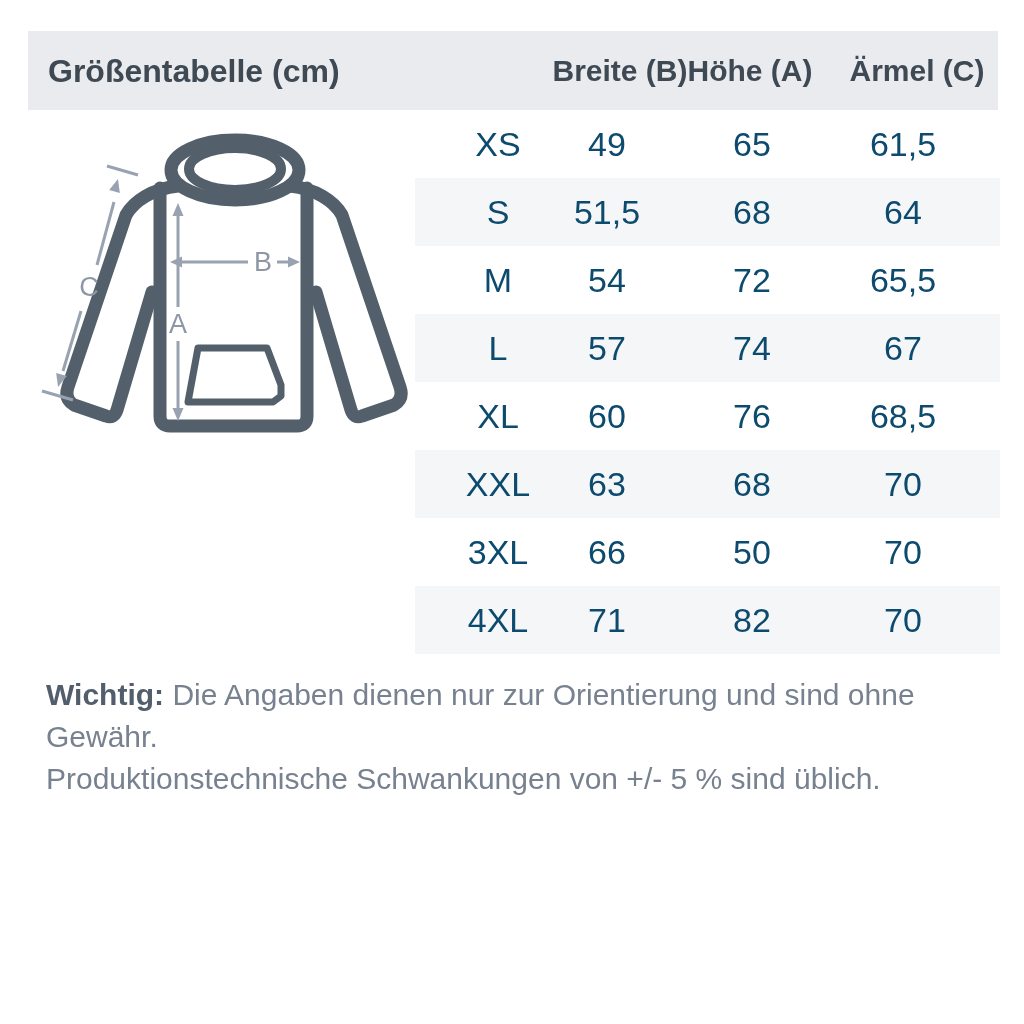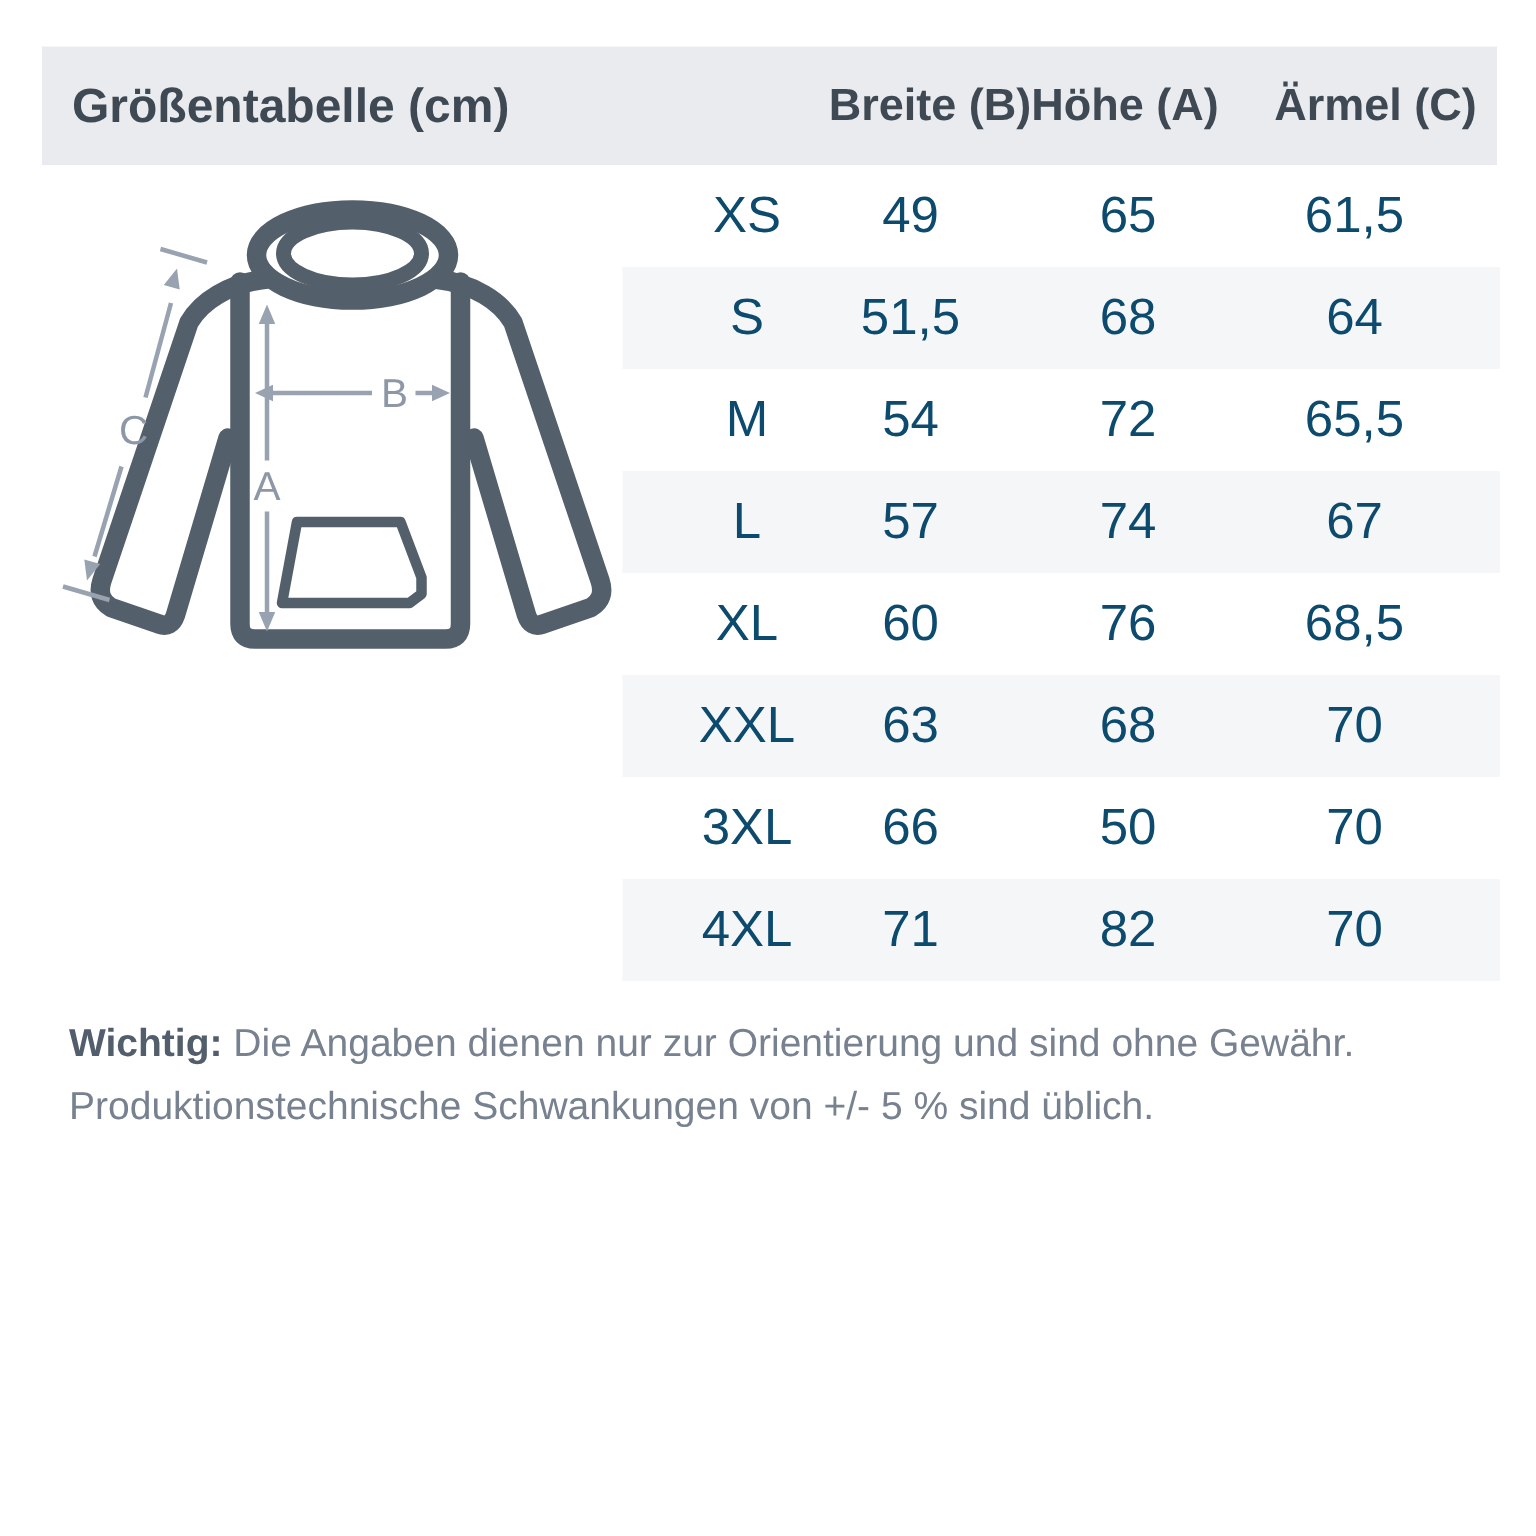--- a/index.html
+++ b/index.html
@@ -11,21 +11,21 @@
   .col-header{position:absolute;top:50%;transform:translate(-50%,-50%);
               font-size:30px;font-weight:bold;color:#3f4954;white-space:nowrap;}
   .ch-b{left:592px;} .ch-a{left:722px;} .ch-c{left:873px;margin-left:16px;}
   .trow{position:absolute;left:415px;width:585px;height:68px;}
   .trow.alt{background:#f5f6f8;}
   .cell{position:absolute;top:50%;transform:translate(-50%,-50%);
         font-size:34px;color:#0c4a6e;white-space:nowrap;}
   .c0{left:83px;} .c1{left:192px;} .c2{left:337px;} .c3{left:488px;}
   .diagram{position:absolute;left:30px;top:115px;width:400px;height:340px;}
   .footer{position:absolute;left:46px;top:674px;width:940px;
-          font-size:26px;line-height:42px;color:#77818f;}
+          font-size:30px;line-height:42px;color:#77818f;}
   .footer b{color:#535e6c;font-weight:bold;}
   svg text{font-family:"Liberation Sans","DejaVu Sans",sans-serif;}
 </style>
 </head>
 <body>
 
 <div class="page">
 
   <div class="header-band">
     <div class="page-title">Größentabelle (cm)</div>

